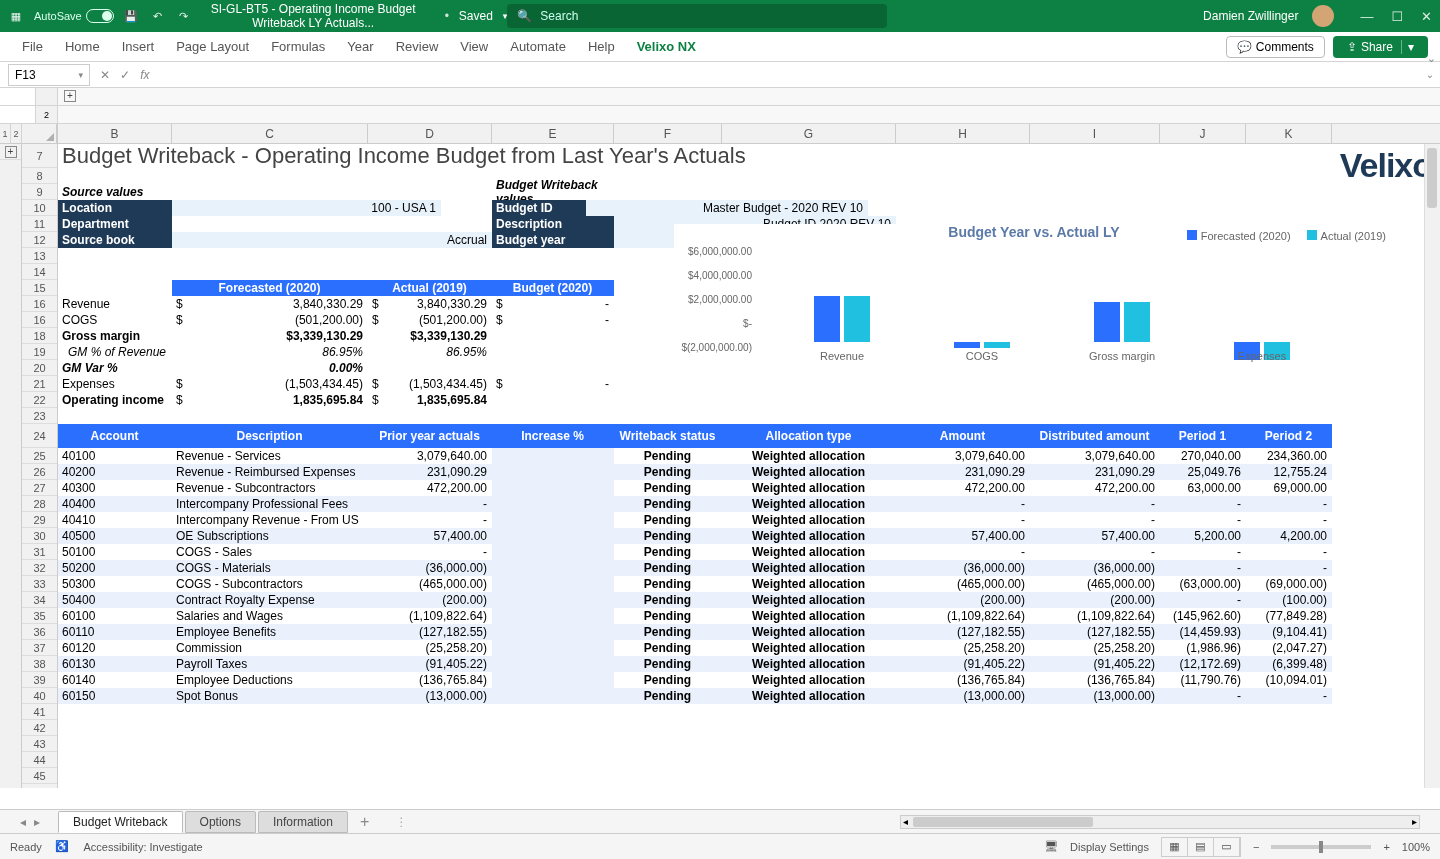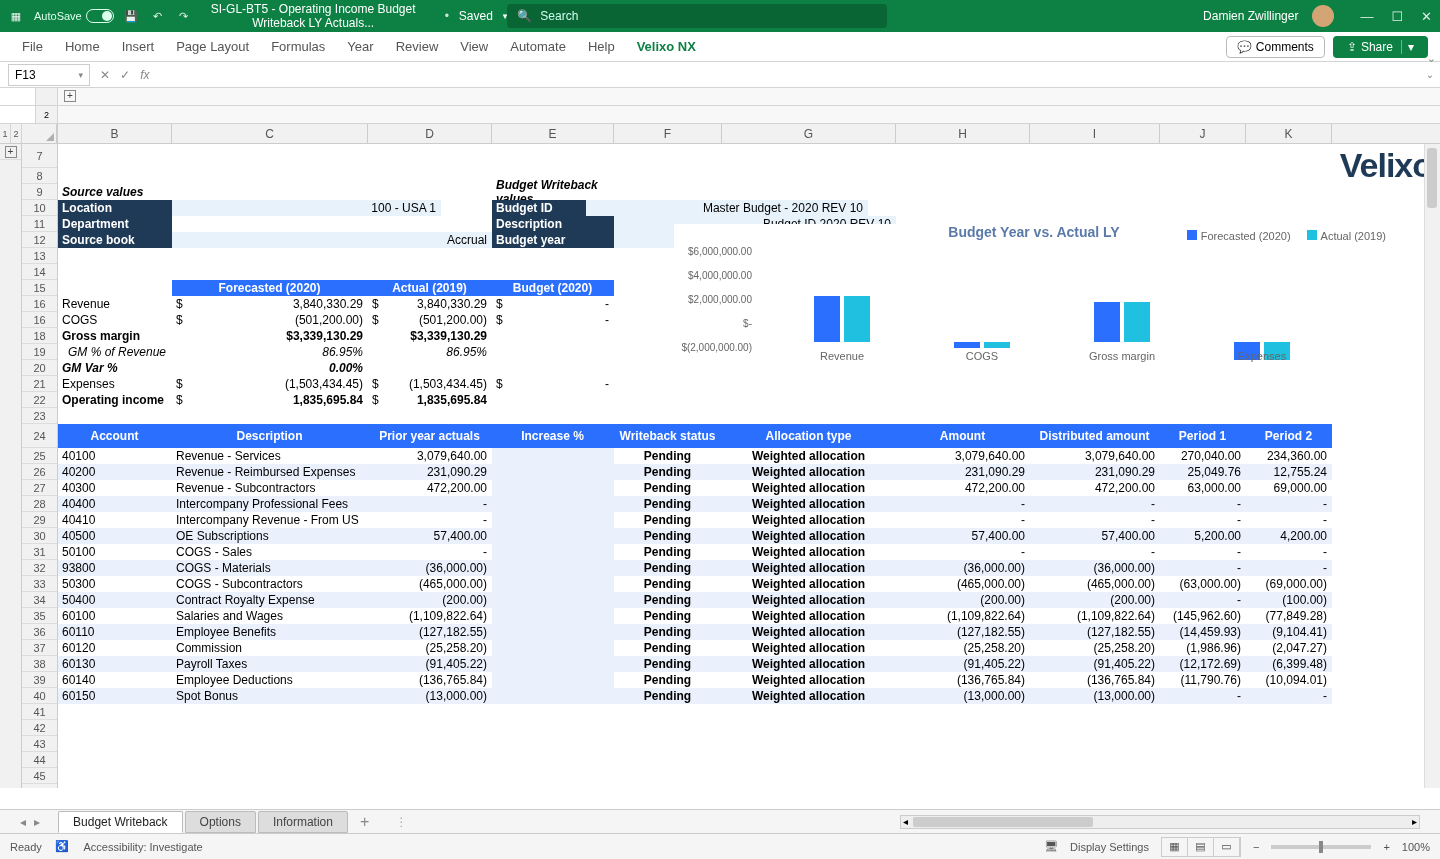--- a/index.html
+++ b/index.html
@@ -238,20 +238,21 @@
       <div class="rh" style="height: 16px;">42</div>
       <div class="rh" style="height: 16px;">43</div>
       <div class="rh" style="height: 16px;">44</div>
       <div class="rh" style="height: 16px;">45</div>
     </div>
   <div class="cells" id="cells">
      <div class="logo">Velixo</div>
      <div class="vscroll">
         <div class="vthumb"></div>
       </div>
+  <div class="c title-cell" style="left: 0px; width: 838px; height: 24px; position: absolute; top: 0px;">Budget Writeback - Operating Income Budget from Last Year's Actuals</div>
       <div class="c bold ital" style="left: 0px; width: 114px; height: 16px; position: absolute; top: 40px;">Source values</div>
       <div class="c bold ital" style="left: 434px; width: 122px; height: 16px; position: absolute; top: 40px;">Budget Writeback values</div>
       <div class="c dark-hdr" style="left: 0px; width: 114px; height: 16px; position: absolute; top: 56px;">Location</div>
       <div class="c lightblue r" style="left: 114px; width: 269px; height: 16px; position: absolute; top: 56px; justify-content: flex-end;">100 - USA 1</div>
       <div class="c dark-hdr" style="left: 0px; width: 114px; height: 16px; position: absolute; top: 72px;">Department</div>
       <div class="c dark-hdr" style="left: 0px; width: 114px; height: 16px; position: absolute; top: 88px;">Source book</div>
       <div class="c lightblue r" style="left: 114px; width: 320px; height: 16px; position: absolute; top: 88px; justify-content: flex-end;">Accrual</div>
       <div class="c dark-hdr" style="left: 434px; width: 122px; height: 16px; position: absolute; top: 56px;">Budget ID</div>
       <div class="c lightblue r" style="left: 528px; width: 282px; height: 16px; position: absolute; top: 56px; justify-content: flex-end;">Master Budget - 2020 REV 10</div>
       <div class="c dark-hdr" style="left: 434px; width: 122px; height: 16px; position: absolute; top: 72px;">Description</div>
@@ -369,21 +370,21 @@
       <div class="c " style="left: 0px; width: 114px; height: 16px; position: absolute; top: 400px;">50100</div>
       <div class="c " style="left: 114px; width: 196px; height: 16px; position: absolute; top: 400px;">COGS - Sales</div>
       <div class="c  r" style="left: 310px; width: 124px; height: 16px; position: absolute; top: 400px;">-</div>
       <div class="c alt" style="left: 434px; width: 122px; height: 16px; position: absolute; top: 400px;"></div>
       <div class="c  bold cntr" style="left: 556px; width: 108px; height: 16px; position: absolute; top: 400px;">Pending</div>
       <div class="c  bold cntr" style="left: 664px; width: 174px; height: 16px; position: absolute; top: 400px;">Weighted allocation</div>
       <div class="c  r" style="left: 838px; width: 134px; height: 16px; position: absolute; top: 400px;">-</div>
       <div class="c  r" style="left: 972px; width: 130px; height: 16px; position: absolute; top: 400px;">-</div>
       <div class="c  r" style="left: 1102px; width: 86px; height: 16px; position: absolute; top: 400px;">-</div>
       <div class="c  r" style="left: 1188px; width: 86px; height: 16px; position: absolute; top: 400px;">-</div>
-      <div class="c alt" style="left: 0px; width: 114px; height: 16px; position: absolute; top: 416px;">93800</div>
+      <div class="c alt" style="left: 0px; width: 114px; height: 16px; position: absolute; top: 416px;">50200</div>
       <div class="c alt" style="left: 114px; width: 196px; height: 16px; position: absolute; top: 416px;">COGS - Materials</div>
       <div class="c alt r" style="left: 310px; width: 124px; height: 16px; position: absolute; top: 416px;">(36,000.00)</div>
       <div class="c alt" style="left: 434px; width: 122px; height: 16px; position: absolute; top: 416px;"></div>
       <div class="c alt bold cntr" style="left: 556px; width: 108px; height: 16px; position: absolute; top: 416px;">Pending</div>
       <div class="c alt bold cntr" style="left: 664px; width: 174px; height: 16px; position: absolute; top: 416px;">Weighted allocation</div>
       <div class="c alt r" style="left: 838px; width: 134px; height: 16px; position: absolute; top: 416px;">(36,000.00)</div>
       <div class="c alt r" style="left: 972px; width: 130px; height: 16px; position: absolute; top: 416px;">(36,000.00)</div>
       <div class="c alt r" style="left: 1102px; width: 86px; height: 16px; position: absolute; top: 416px;">-</div>
       <div class="c alt r" style="left: 1188px; width: 86px; height: 16px; position: absolute; top: 416px;">-</div>
       <div class="c " style="left: 0px; width: 114px; height: 16px; position: absolute; top: 432px;">50300</div>

